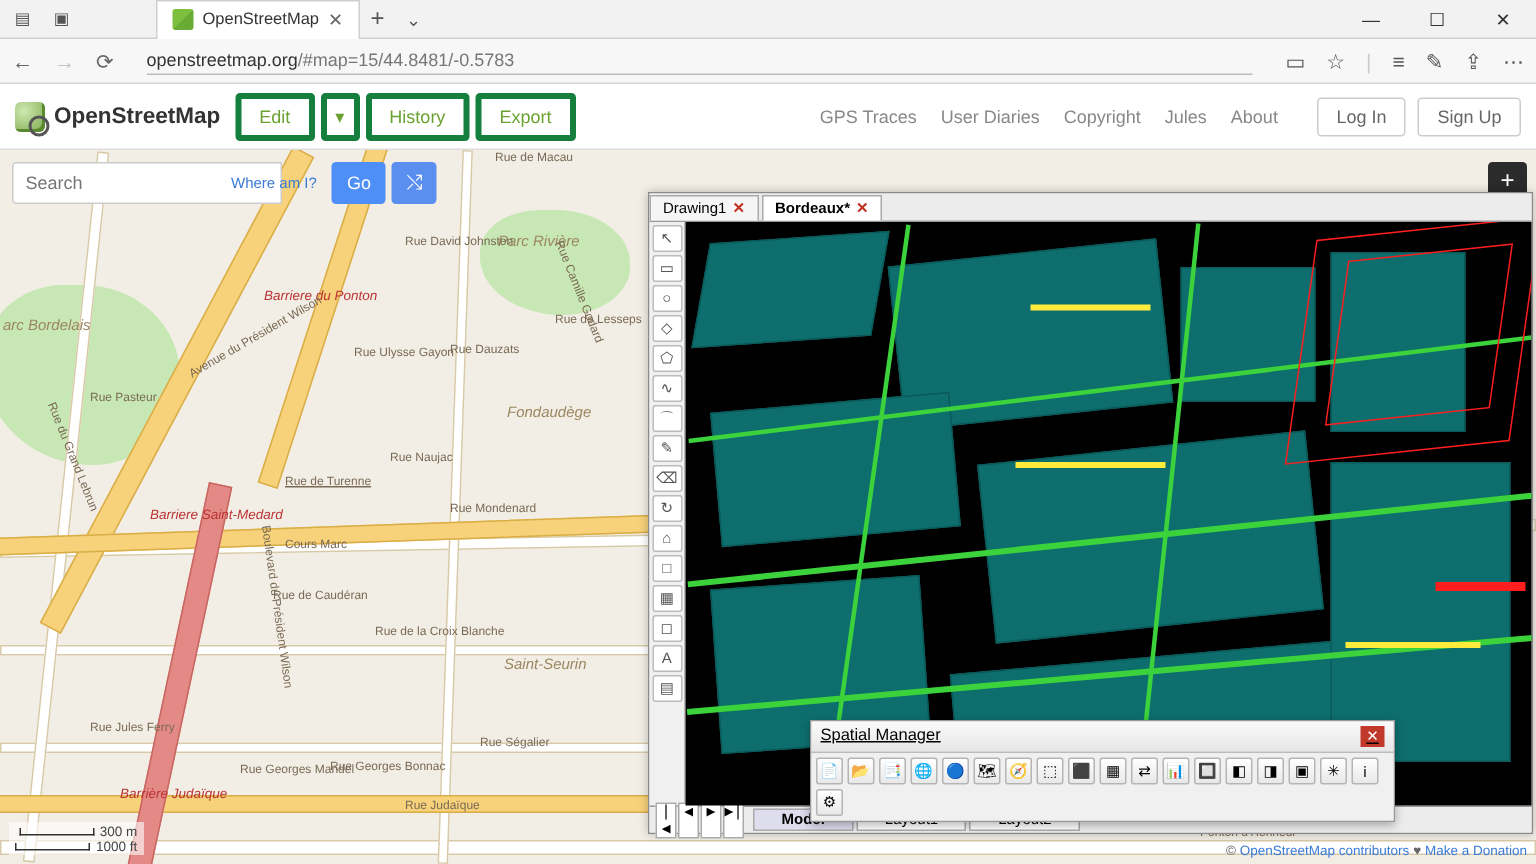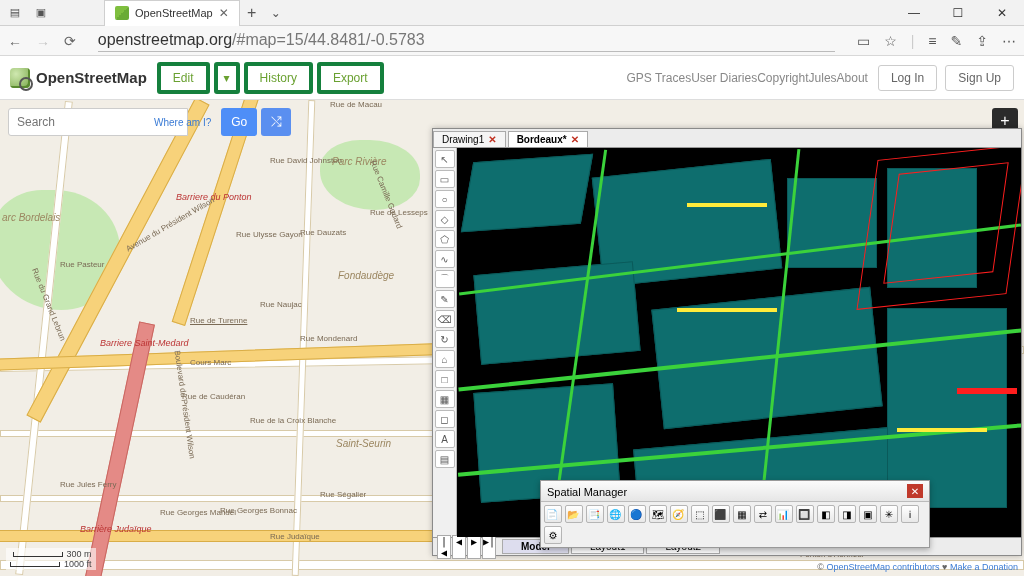--- a/index.html
+++ b/index.html
@@ -13,33 +13,33 @@
   .tab .favicon { width:14px; height:14px; background:linear-gradient(135deg,#7fbf3f 0 50%,#6aab35 50% 100%); border-radius:2px;}
   .tab .x { color:#666; font-size:12px; cursor:pointer;}
   .newtab { width:24px; text-align:center; color:#555; font-size:16px; cursor:pointer;}
   .chev { width:24px; text-align:center; color:#555; font-size:12px;}
   .win-ctrls { position:absolute; right:0; top:0; display:flex;}
   .win-ctrls div { width:44px; height:26px; display:flex; align-items:center; justify-content:center; font-size:12px; color:#333; cursor:pointer;}
 
   .addrbar { height:30px; display:flex; align-items:center; padding:0 8px; gap:12px; border-bottom:1px solid #d8d8d8; background:#f7f7f7;}
   .addrbar .nav { display:flex; gap:14px; align-items:center;}
   .addrbar .nav span{ color:#666; font-size:14px; cursor:pointer;}
-  .urlbox { flex:1; display:flex; align-items:center; border-bottom:1px solid #bbb; margin:0 10px; font-size:16px; color:#777; padding:2px 0;}
+  .urlbox { flex:1; display:flex; align-items:center; border-bottom:1px solid #bbb; margin:0 10px; font-size:12px; color:#777; padding:2px 0;}
   .urlbox .host { color:#333;}
   .addr-icons { display:flex; gap:14px; color:#555; font-size:14px; align-items:center;}
 
   
   .osm-head { height:44px; background:#fff; border-bottom:1px solid #ddd; display:flex; align-items:center; padding:0 10px; gap:10px;}
   .osm-logo { display:flex; align-items:center; gap:6px; font-weight:600; color:#333; font-size:15px;}
   .osm-logo .glyph{ width:20px; height:20px; border-radius:4px; background:radial-gradient(circle at 30% 30%,#cfe8b0,#7aa84a); box-shadow:inset -2px -2px 0 #5a8a30; position:relative;}
   .osm-logo .glyph::after{content:"";position:absolute;right:-3px;bottom:-3px;width:10px;height:10px;border:2px solid #555;border-radius:50%;background:transparent;}
   .osm-btns { display:flex; gap:4px;}
   .osm-btn { border:4px solid #15803d; color:#6aa131; background:#fff; font-size:12px; padding:5px 12px; border-radius:3px; cursor:pointer;}
   .osm-btn.split { padding:5px 6px;}
-  .osm-right { margin-left:auto; display:flex; align-items:center; font-size:12px; color:#888;}
+  .osm-right { margin-left:auto; display:flex; gap:16px; align-items:center; font-size:12px; color:#888;}
   .osm-right a{color:#888; text-decoration:none; cursor:pointer;}
   .osm-auth { display:flex; gap:8px; margin-left:10px;}
   .osm-auth .chip{ border:1px solid #ccc; border-radius:3px; padding:5px 12px; color:#666; font-size:12px; cursor:pointer;}
 
   
   .osm-search { position:absolute; left:8px; top:108px; display:flex; align-items:center; gap:4px; z-index:3;}
   .osm-search input{ width:180px; height:28px; border:1px solid #ccc; border-radius:3px 0 0 3px; padding:0 8px; font-size:12px;}
   .where { font-size:10px; color:#3a7bd5; margin-left:-38px; margin-right:6px; pointer-events:none;}
   .go { background:#4e8ef7; color:#fff; border:none; height:28px; padding:0 10px; border-radius:3px; font-size:12px; cursor:pointer;}
   .dir { background:#5a8ff0; color:#fff; width:30px; height:28px; border:none; border-radius:3px; cursor:pointer; display:flex; align-items:center; justify-content:center;}
@@ -74,21 +74,21 @@
   .rd.y { background:#ffeb3b; }
   .redln { position:absolute; border:1px solid #ff1e1e; background:transparent;}
   .cad-bottom { height:18px; background:#ececec; border-top:1px solid #999; display:flex; align-items:center; font-size:10px; gap:2px; padding:0 4px;}
   .cad-bottom .bt{ padding:1px 18px; border:1px solid #aaa; background:#fff; cursor:pointer;}
   .cad-bottom .bt.active{ background:#dde; font-weight:600;}
   .cad-bottom .nav{ display:flex; gap:1px; margin-right:4px;}
   .cad-bottom .nav span{ width:14px; text-align:center; border:1px solid #aaa; background:#fff; cursor:pointer; font-family:monospace;}
 
   
   .spm { position:absolute; left:540px; top:480px; width:390px; background:#f4f4f4; border:1px solid #999; z-index:6; box-shadow:0 2px 6px rgba(0,0,0,.3);}
-  .spm-title { background:linear-gradient(#fbfbfb,#e6e6e6); padding:3px 6px; font-size:11px; display:flex; align-items:flex-end; border-bottom:1px solid #bbb;}
+  .spm-title { background:linear-gradient(#fbfbfb,#e6e6e6); padding:3px 6px; font-size:11px; display:flex; align-items:flex-start; border-bottom:1px solid #bbb;text-decoration:underline;}
   .spm-title .x{ margin-left:auto; width:16px; height:14px; background:#c0392b; color:#fff; font-size:10px; display:flex; align-items:center; justify-content:center; cursor:pointer;}
   .spm-tools { display:flex; gap:3px; padding:3px; background:#f0f0f0; flex-wrap:wrap;}
   .spm-tools .st{ width:18px; height:18px; border:1px solid #b5b5b5; background:linear-gradient(#fff,#e8e8e8); border-radius:2px; cursor:pointer; font-size:10px; display:flex; align-items:center; justify-content:center;}
 </style>
 </head>
 <body>
 
 <div class="titlebar">
   <span class="win-icon">▤</span>
   <span class="win-icon">▣</span>

